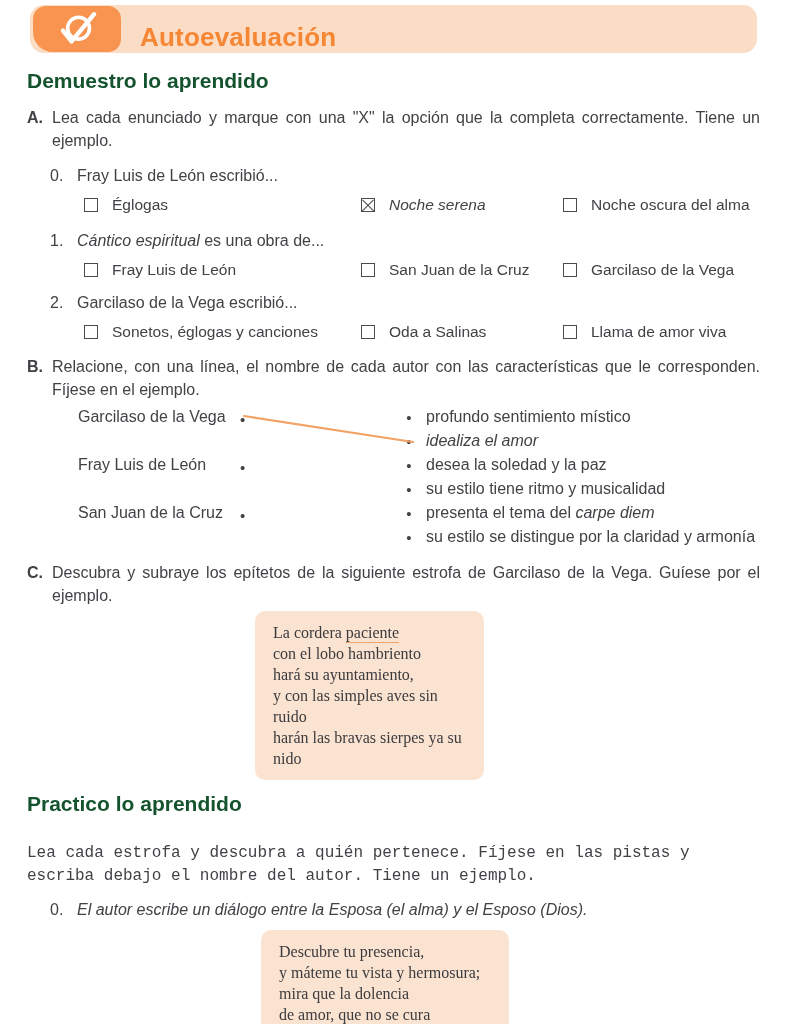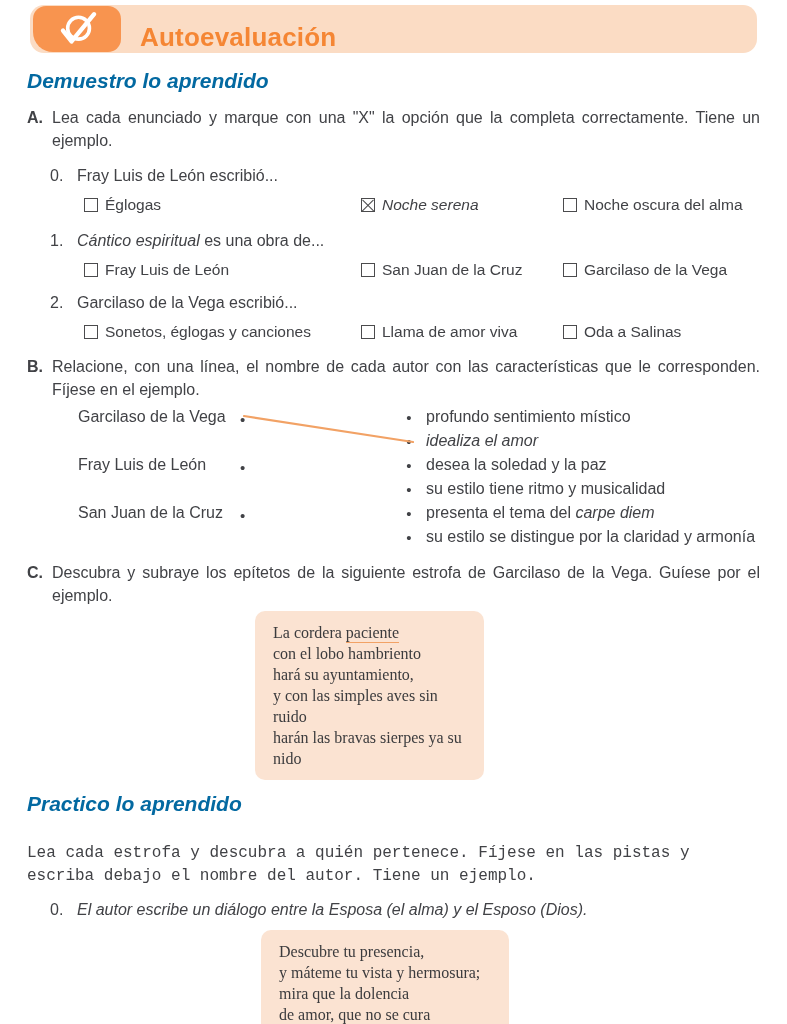--- a/index.html
+++ b/index.html
@@ -11,39 +11,39 @@
   .banner { position:relative; margin:5px 30px 0 30px; height:48px;
             background:#FBDCC4; border-radius:14px; }
   .tile { position:absolute; left:3px; top:1px; width:88px; height:46px;
           background:#F8944F; border-radius:13px 13px 13px 20px;
           display:flex; align-items:center; justify-content:center; }
   .banner h1 { position:absolute; left:110px; top:8px; line-height:48px;
                font-size:26px; font-weight:bold; color:#F58634; letter-spacing:.2px; }
 
   
   .sec { margin:16px 30px 0 27px; font-size:21px; line-height:24px;
-         font-weight:bold; color:#0369a1;font-style:italic; }
+         font-weight:bold; color:#14532d; }
   .sec2 { margin-top:12px; }
 
   
   .instr { display:flex; margin:13px 27px 0 27px; font-size:16px; line-height:23px; }
   .lbl { width:25px; font-weight:bold; flex:none; }
   .itxt { flex:1; text-align:justify; }
   .noLbl { display:block; text-align:left; line-height:23px; }
 
   
   .item { display:flex; margin:14px 27px 0 50px; font-size:16px; line-height:20px; }
   .item.i1 { margin-top:16px; } .item.i2 { margin-top:13px; }
   .num { width:27px; flex:none; }
   .prompt i { font-style:italic;text-align:right; }
 
   
   .opts { display:grid; grid-template-columns:277px 202px 1fr;
           margin:9px 10px 0 84px; font-size:15.5px; line-height:20px; }
-  .opt { display:flex; align-items:center; }
+  .opt { display:flex; align-items:center;gap:7px; }
   .cb { position:relative; width:14px; height:14px; border:1.4px solid #4b4b4d;
         margin-right:7px; flex:none; background:#fff; }
   .cb.checked::before, .cb.checked::after { content:""; position:absolute;
         left:-2px; right:-2px; top:50%; height:1.4px; background:#4b4b4d; }
   .cb.checked::before { transform:rotate(45deg); }
   .cb.checked::after  { transform:rotate(-45deg); }
   .it { font-style:italic; }
 
   
   .match { position:relative; margin:4px 27px 0 27px; font-size:16px; }
@@ -131,25 +131,25 @@
     <span class="num">2.</span>
     <span class="prompt"><i></i><span>Garcilaso de la Vega escribió...</span></span>
   </div>
   <div class="opts">
     <div class="opt">
       <span class="cb"></span>
       <span class="ol">Sonetos, églogas y canciones</span>
     </div>
     <div class="opt">
       <span class="cb"></span>
+      <span class="ol">Oda a Salinas</span>
+    </div>
+    <div class="opt">
+      <span class="cb"></span>
       <span class="ol">Llama de amor viva</span>
-    </div>
-    <div class="opt">
-      <span class="cb"></span>
-      <span class="ol">Oda a Salinas</span>
     </div>
   </div>
 
   <p class="instr">
     <span class="lbl">B.</span>
     <span class="itxt">Relacione, con una línea, el nombre de cada autor con las características que le corresponden. Fíjese en el ejemplo.</span>
   </p>
 
   <div class="match">
     <svg class="conn" viewBox="0 0 420 60">

